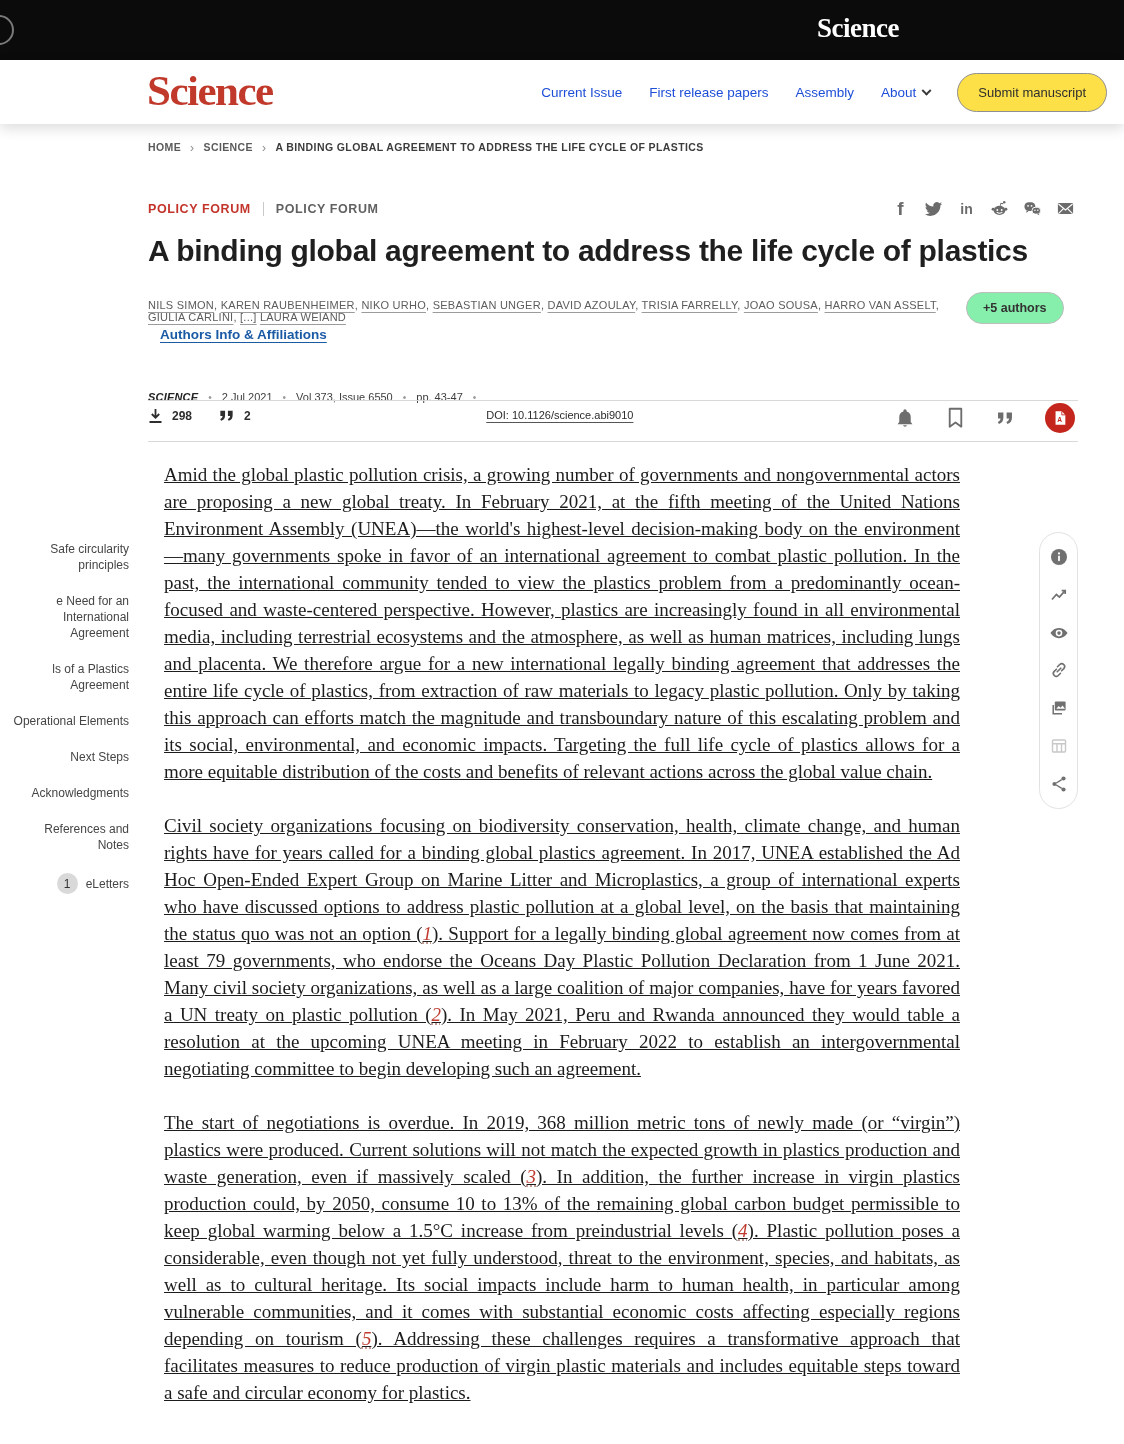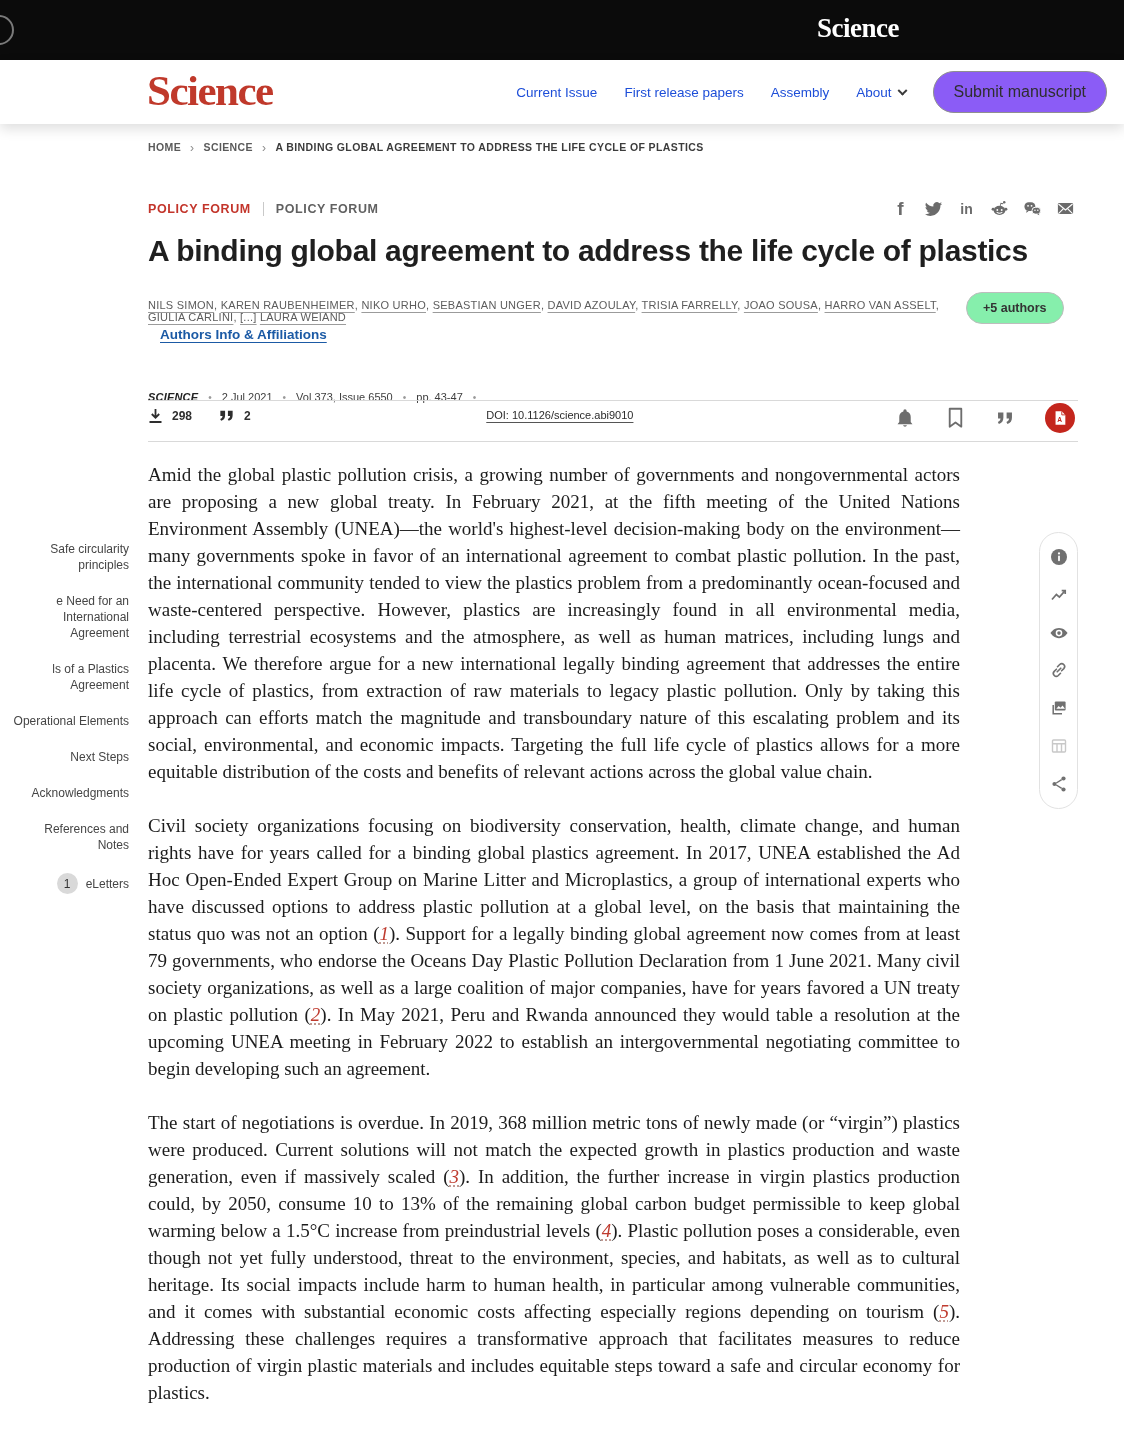--- a/index.html
+++ b/index.html
@@ -16,22 +16,22 @@
 
   
   .site-header { position:absolute; left:0; top:60px; width:1124px; height:64px; background:#fff;
                  box-shadow:0 5px 12px rgba(0,0,0,0.13); z-index:5; }
   .logo { position:absolute; left:147px; top:6px; color:#c0392b;
           font-family:"Liberation Serif", serif; font-size:43px; font-weight:700; letter-spacing:-1.5px; }
   .header-right { position:absolute; right:17px; top:0; height:64px; display:flex; align-items:center; gap:27px; }
   .nav-link { font-size:13.5px; color:#1d4ed8; cursor:pointer; white-space:nowrap; }
   .chev { display:inline-block; width:7px; height:7px; border-right:2px solid #3a3a3a;
           border-bottom:2px solid #3a3a3a; transform:rotate(45deg) translate(-2px,-2px); margin-left:7px; }
-  .submit-btn { border:1.5px solid #8f8f8f; border-radius:21px; background:#8b5cf6; padding:11px 20px;
-                font-size:16px; color:#2e2e2e; cursor:pointer; white-space:nowrap; }
+  .submit-btn { border:1.5px solid #8f8f8f; border-radius:21px; background:#fde047; padding:11px 20px;
+                font-size:13px; color:#2e2e2e; cursor:pointer; white-space:nowrap; }
 
   
   .breadcrumb { position:absolute; left:148px; top:141px; font-size:10.5px; font-weight:700;
                 letter-spacing:0.4px; color:#5a5a5a; display:flex; align-items:flex-start; gap:9px; }
   .crumb { cursor:pointer; }
   .crumb.current { color:#3c3c3c; cursor:default; }
   .crumb-sep { color:#8d8d8d; font-weight:400; font-size:12px; }
 
   
   .cat-row { position:absolute; left:148px; top:202px; display:flex; align-items:flex-end; gap:12px; }
@@ -72,21 +72,21 @@
   .metric-gap { width:8px; }
   .actions-right { position:absolute; right:49px; top:403px; display:flex; align-items:center; gap:30px; }
   .action-icon { cursor:pointer; display:flex; align-items:center; justify-content:center; }
   .pdf-btn { width:30px; height:30px; border-radius:50%; background:#c4261d; display:flex;
              align-items:center; justify-content:center; cursor:pointer; }
 
   
   .article-body { position:absolute; left:148px; top:461px; width:812px;
                   font-family:"Liberation Serif", serif; font-size:19px; line-height:27px; color:#1c1c1c;
                   text-align:justify; }
-  .para { margin:0 0 27px 0; }
+  .para { margin:0 0 27px 16px;text-decoration:underline; }
   .cite { color:#bf3b2f; font-style:italic; cursor:pointer;
           text-decoration:underline dotted #c09a93; text-underline-offset:3px; }
 
   
   .toc { position:absolute; left:12px; top:541px; width:117px; text-align:right; font-size:12px;
          color:#454545; line-height:16px; }
   .toc-item { margin-bottom:20px; cursor:pointer; }
   .toc-eletters { display:flex; align-items:center; justify-content:flex-end; gap:8px; cursor:pointer; }
   .eletters-badge { width:21px; height:21px; border-radius:50%; background:#d9d9d9; color:#333;
                     font-size:12px; display:flex; align-items:center; justify-content:center; }

